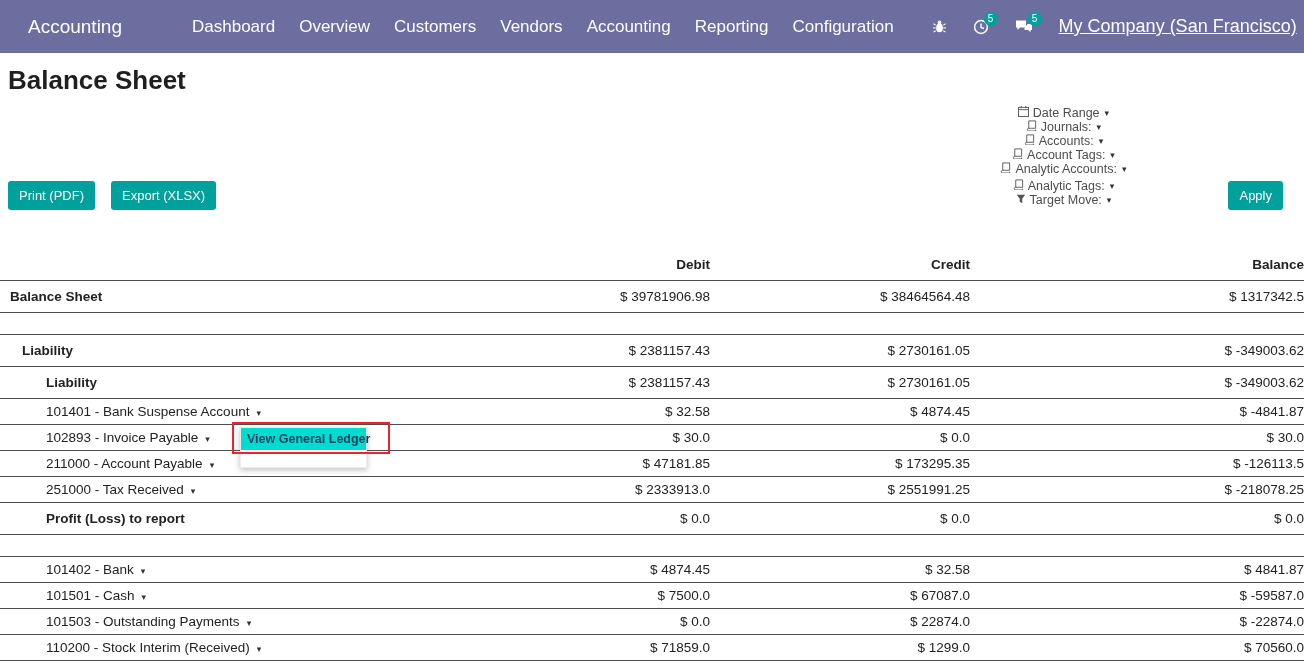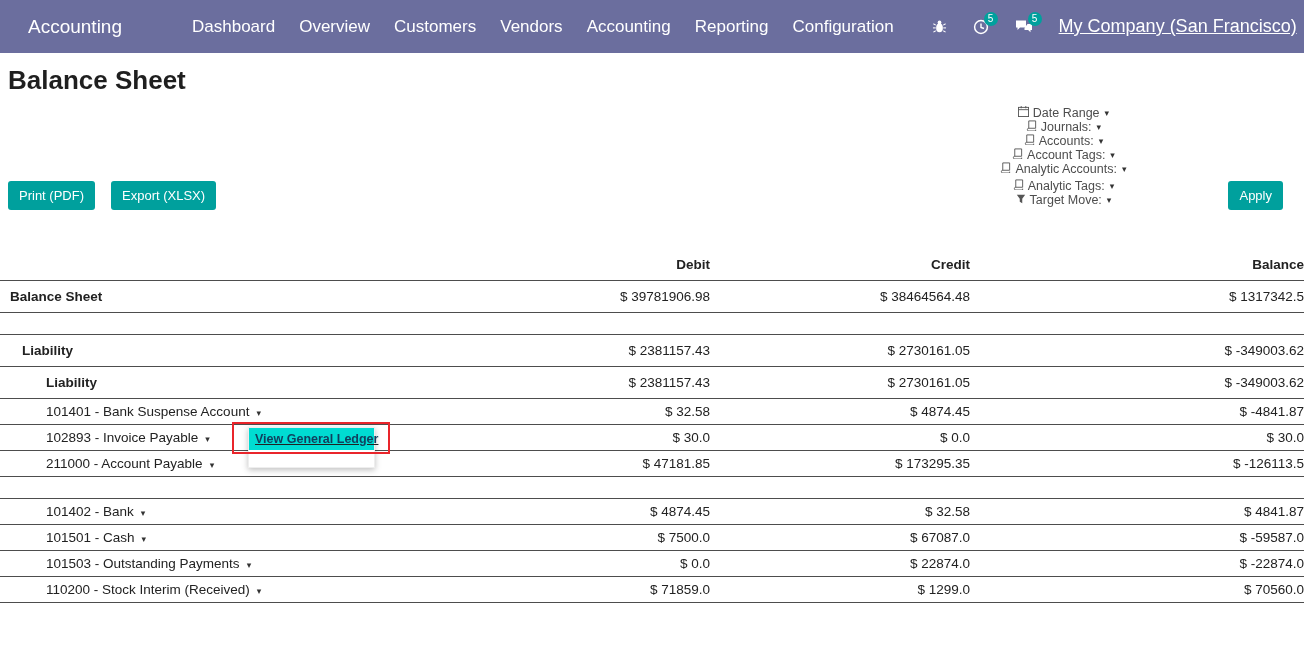--- a/index.html
+++ b/index.html
@@ -46,21 +46,21 @@
   tr.bold td{height:32px;}
   tr.bold .rlabel{font-weight:bold;}
   tr.spacer td{border:none;height:22px;}
   tr.lvl0 td.label{padding-left:10px;}
   tr.lvl1 td.label{padding-left:22px;}
   tr.lvl2 td.label{padding-left:46px;}
   td.label{position:relative;overflow:visible;white-space:nowrap;}
   .rcaret{font-size:9px;color:#333;margin-left:7px;cursor:pointer;}
   
   .dropdown-wrap{position:absolute;left:0;top:0;z-index:20;}
-  .dropdown-menu{position:absolute;left:248px;top:2px;width:127px;background:#fff;box-shadow:0 2px 6px rgba(0,0,0,.25);border:1px solid #eee;text-decoration:underline;}
+  .dropdown-menu{position:absolute;left:240px;top:2px;width:127px;background:#fff;box-shadow:0 2px 6px rgba(0,0,0,.25);border:1px solid #eee;}
   .dropdown-item{background:var(--highlight);color:#10405e;font-weight:bold;font-size:12.5px;padding:4px 6px;white-space:nowrap;cursor:pointer;}
   .dropdown-empty{height:17px;background:#fff;}
   .annotation-box{position:absolute;left:232px;top:-3px;width:158px;height:32px;border:2px solid var(--annotation);pointer-events:none;z-index:25;}
 </style>
 </head>
 <body>
 
 <header class="topbar">
   <div class="apps-icon">
       <span></span>
@@ -239,20 +239,32 @@
           <td class="num debit">$ 30.0</td>
           <td class="num credit">$ 0.0</td>
           <td class="num balance">$ 30.0</td>
         </tr>
         <tr class="row lvl2">
           <td class="label"><span class="rlabel">211000 - Account Payable</span><span class="rcaret">▾</span></td>
           <td class="num debit">$ 47181.85</td>
           <td class="num credit">$ 173295.35</td>
           <td class="num balance">$ -126113.5</td>
         </tr>
+        <tr class="row lvl2">
+          <td class="label"><span class="rlabel">251000 - Tax Received</span><span class="rcaret">▾</span></td>
+          <td class="num debit">$ 2333913.0</td>
+          <td class="num credit">$ 2551991.25</td>
+          <td class="num balance">$ -218078.25</td>
+        </tr>
+        <tr class="row lvl2 bold">
+          <td class="label"><span class="rlabel">Profit (Loss) to report</span></td>
+          <td class="num debit">$ 0.0</td>
+          <td class="num credit">$ 0.0</td>
+          <td class="num balance">$ 0.0</td>
+        </tr>
         <tr class="spacer">
           <td colspan="4"></td>
         </tr>
         <tr class="row lvl2">
           <td class="label"><span class="rlabel">101402 - Bank</span><span class="rcaret">▾</span></td>
           <td class="num debit">$ 4874.45</td>
           <td class="num credit">$ 32.58</td>
           <td class="num balance">$ 4841.87</td>
         </tr>
         <tr class="row lvl2">

